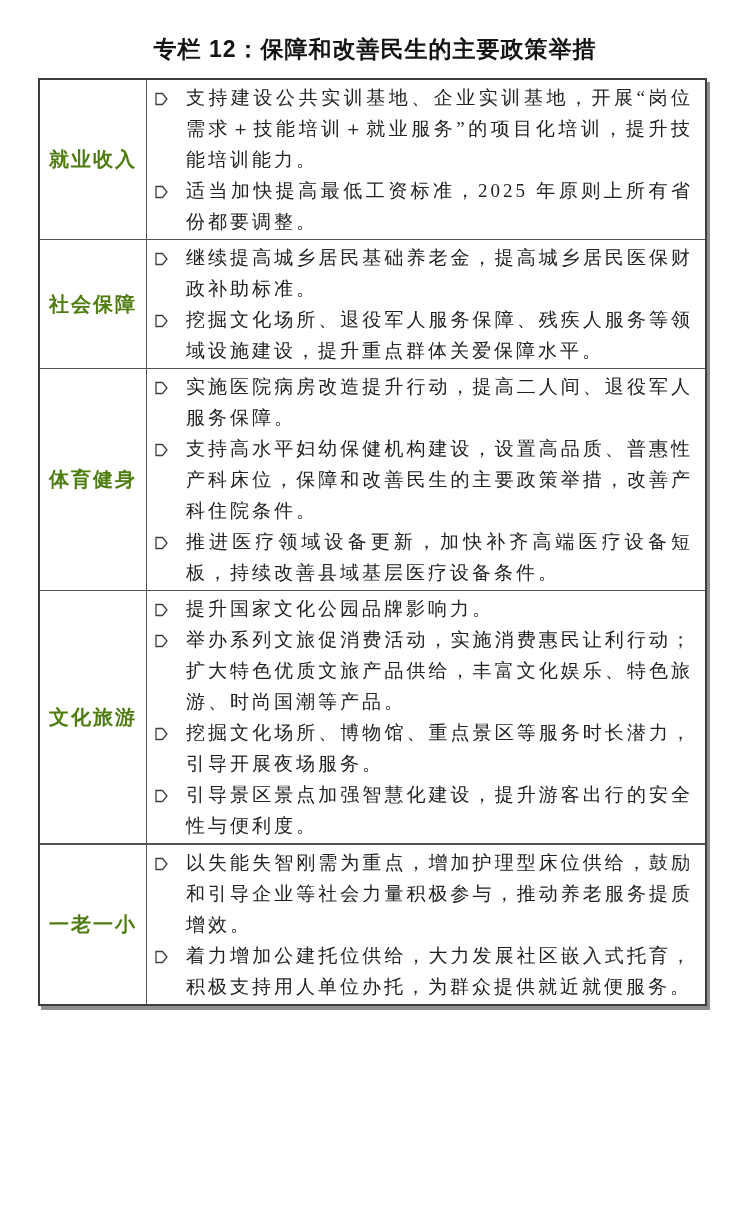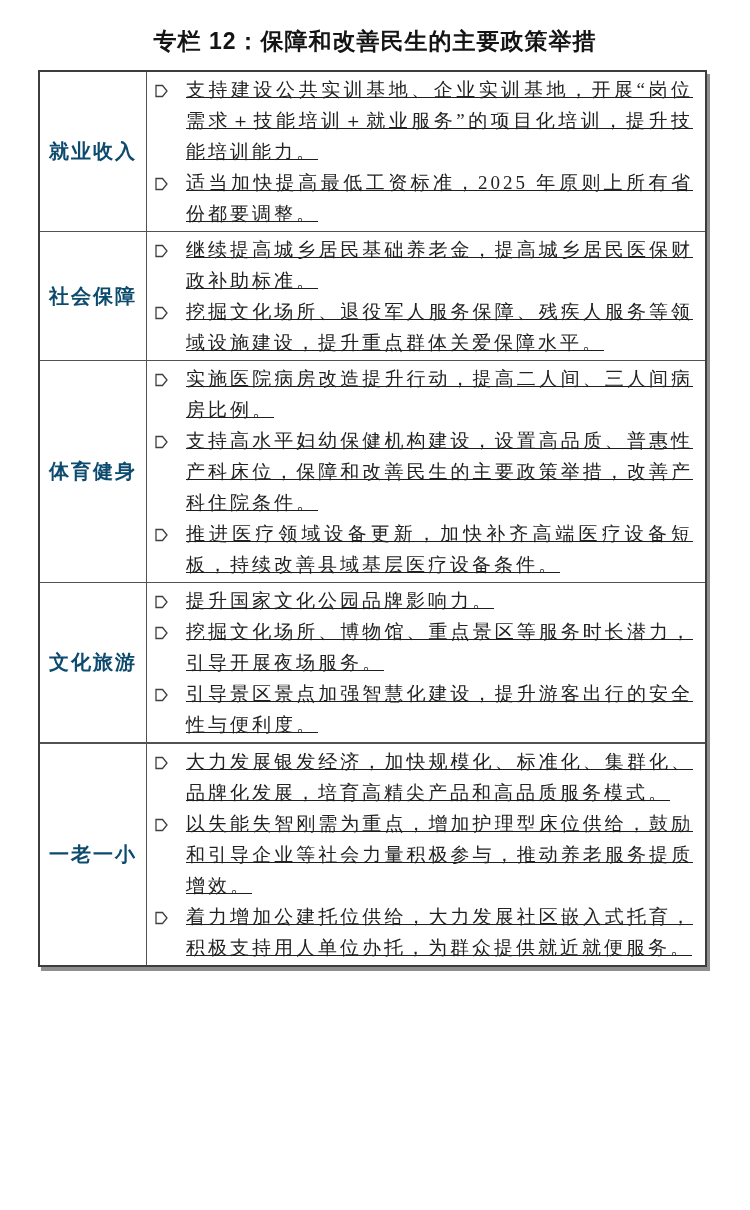--- a/index.html
+++ b/index.html
@@ -11,21 +11,21 @@
     overflow: hidden;
     font-family: "Liberation Serif", "DejaVu Serif", serif;
     color: #1f1f1f;
   }
   .doc {
     width: 750px;
     height: 1210px;
     position: relative;
   }
   .doc-title {
-    margin: 0;
+    margin: 8px;
     padding-top: 26px;
     text-align: center;
     font-family: "Liberation Sans", "DejaVu Sans", sans-serif;
     font-weight: 700;
     font-size: 23px;
     letter-spacing: 1px;
     color: #141414;
   }
   .policy-table {
     position: absolute;
@@ -49,31 +49,30 @@
     border-right: 1px solid #525252;
     display: flex;
     align-items: center;
     justify-content: center;
   }
   .cat-label {
     font-family: "Liberation Sans", "DejaVu Sans", sans-serif;
     font-weight: 700;
     font-size: 20px;
     letter-spacing: 2px;
-    color: #0c4a6e;
+    color: #4d7c0f;
     white-space: nowrap;
   }
   .content-cell {
     flex: 1 1 auto;
     padding: 2px 12px 2px 8px;
   }
   .policy-item {
     display: flex;
     align-items: flex-start;
-    text-decoration: underline;
   }
   .bullet {
     flex: 0 0 13px;
     margin-top: 8px;
     margin-right: 18px;
     line-height: 0;
   }
   .policy-text {
     flex: 1 1 auto;
     font-size: 19px;
@@ -131,21 +130,21 @@
       </div>
       <div class="row">
         <div class="cat-cell">
           <span class="cat-label">体育健身</span>
         </div>
         <div class="content-cell">
           <div class="policy-item">
             <span class="bullet"><svg width="13" height="16" viewBox="0 0 13 16" aria-hidden="true">
                 <polygon points="1,3.5 7.5,3.5 12,9 7.5,14.5 1,14.5" fill="none" stroke="#3f3f3f" stroke-width="1.3"></polygon>
               </svg></span>
-            <span class="policy-text">实施医院病房改造提升行动，提高二人间、三人间病房比例。</span>
+            <span class="policy-text">实施医院病房改造提升行动，提高二人间、退役军人服务保障。</span>
           </div>
           <div class="policy-item">
             <span class="bullet"><svg width="13" height="16" viewBox="0 0 13 16" aria-hidden="true">
                 <polygon points="1,3.5 7.5,3.5 12,9 7.5,14.5 1,14.5" fill="none" stroke="#3f3f3f" stroke-width="1.3"></polygon>
               </svg></span>
             <span class="policy-text">支持高水平妇幼保健机构建设，设置高品质、普惠性产科床位，保障和改善民生的主要政策举措，改善产科住院条件。</span>
           </div>
           <div class="policy-item">
             <span class="bullet"><svg width="13" height="16" viewBox="0 0 13 16" aria-hidden="true">
                 <polygon points="1,3.5 7.5,3.5 12,9 7.5,14.5 1,14.5" fill="none" stroke="#3f3f3f" stroke-width="1.3"></polygon>
@@ -162,43 +161,43 @@
           <div class="policy-item">
             <span class="bullet"><svg width="13" height="16" viewBox="0 0 13 16" aria-hidden="true">
                 <polygon points="1,3.5 7.5,3.5 12,9 7.5,14.5 1,14.5" fill="none" stroke="#3f3f3f" stroke-width="1.3"></polygon>
               </svg></span>
             <span class="policy-text">提升国家文化公园品牌影响力。</span>
           </div>
           <div class="policy-item">
             <span class="bullet"><svg width="13" height="16" viewBox="0 0 13 16" aria-hidden="true">
                 <polygon points="1,3.5 7.5,3.5 12,9 7.5,14.5 1,14.5" fill="none" stroke="#3f3f3f" stroke-width="1.3"></polygon>
               </svg></span>
+            <span class="policy-text">举办系列文旅促消费活动，实施消费惠民让利行动；扩大特色优质文旅产品供给，丰富文化娱乐、特色旅游、时尚国潮等产品。</span>
+          </div>
+          <div class="policy-item">
+            <span class="bullet"><svg width="13" height="16" viewBox="0 0 13 16" aria-hidden="true">
+                <polygon points="1,3.5 7.5,3.5 12,9 7.5,14.5 1,14.5" fill="none" stroke="#3f3f3f" stroke-width="1.3"></polygon>
+              </svg></span>
             <span class="policy-text">挖掘文化场所、博物馆、重点景区等服务时长潜力，引导开展夜场服务。</span>
           </div>
           <div class="policy-item">
             <span class="bullet"><svg width="13" height="16" viewBox="0 0 13 16" aria-hidden="true">
                 <polygon points="1,3.5 7.5,3.5 12,9 7.5,14.5 1,14.5" fill="none" stroke="#3f3f3f" stroke-width="1.3"></polygon>
               </svg></span>
             <span class="policy-text">引导景区景点加强智慧化建设，提升游客出行的安全性与便利度。</span>
           </div>
         </div>
       </div>
       <div class="row">
       </div>
       <div class="row">
         <div class="cat-cell">
           <span class="cat-label">一老一小</span>
         </div>
         <div class="content-cell">
-          <div class="policy-item">
-            <span class="bullet"><svg width="13" height="16" viewBox="0 0 13 16" aria-hidden="true">
-                <polygon points="1,3.5 7.5,3.5 12,9 7.5,14.5 1,14.5" fill="none" stroke="#3f3f3f" stroke-width="1.3"></polygon>
-              </svg></span>
-            <span class="policy-text">大力发展银发经济，加快规模化、标准化、集群化、品牌化发展，培育高精尖产品和高品质服务模式。</span>
-          </div>
           <div class="policy-item">
             <span class="bullet"><svg width="13" height="16" viewBox="0 0 13 16" aria-hidden="true">
                 <polygon points="1,3.5 7.5,3.5 12,9 7.5,14.5 1,14.5" fill="none" stroke="#3f3f3f" stroke-width="1.3"></polygon>
               </svg></span>
             <span class="policy-text">以失能失智刚需为重点，增加护理型床位供给，鼓励和引导企业等社会力量积极参与，推动养老服务提质增效。</span>
           </div>
           <div class="policy-item">
             <span class="bullet"><svg width="13" height="16" viewBox="0 0 13 16" aria-hidden="true">
                 <polygon points="1,3.5 7.5,3.5 12,9 7.5,14.5 1,14.5" fill="none" stroke="#3f3f3f" stroke-width="1.3"></polygon>
               </svg></span>

